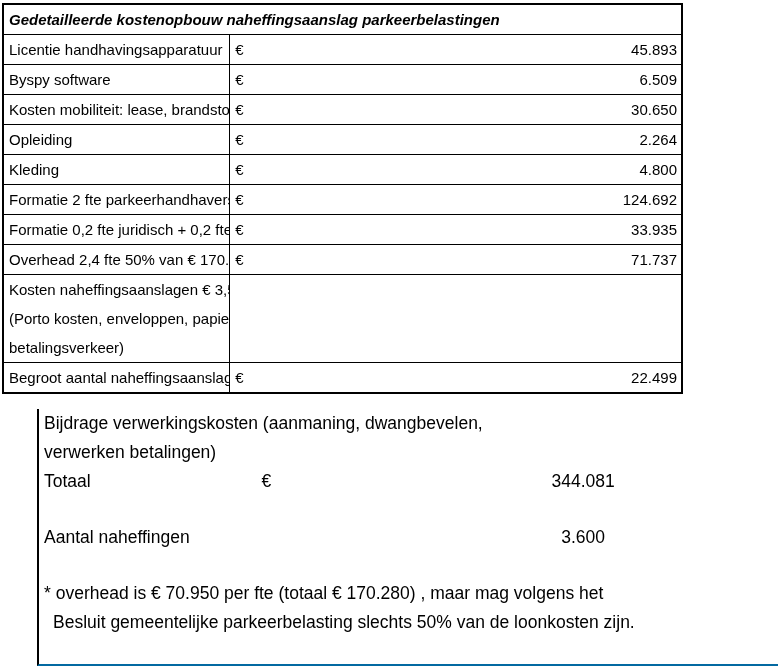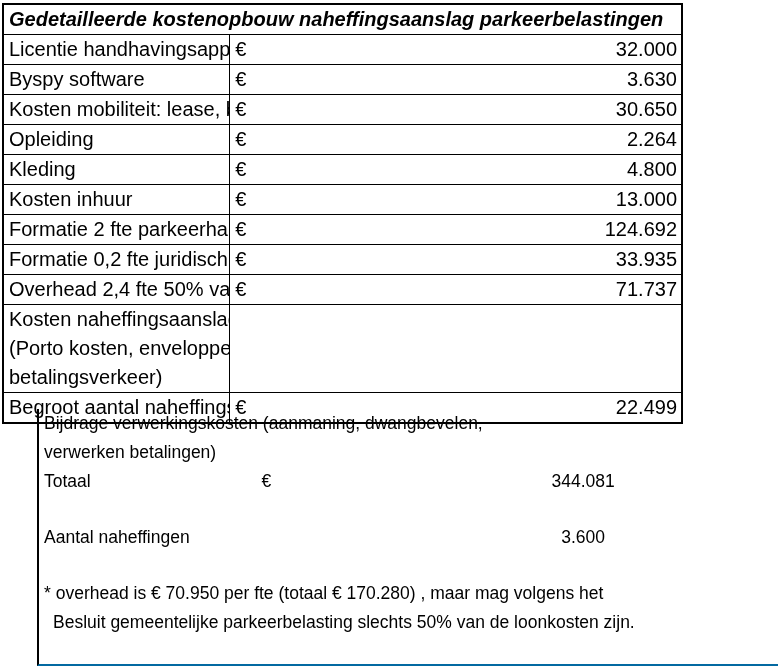--- a/index.html
+++ b/index.html
@@ -34,21 +34,21 @@
     box-sizing: border-box;
   }
   table.cost-table {
     border-collapse: collapse;
     width: 100%;
     table-layout: fixed;
   }
   table.cost-table td {
     border-bottom: 1.5px solid #000;
     padding: 0 4px 0 5px;
-    font-size: 20px;
+    font-size: 15px;
     line-height: 29px;
     height: 29px;
     vertical-align: middle;
     white-space: nowrap;
     overflow: hidden;
   }
   td.title-cell {
     font-weight: bold;
     font-style: italic;
     font-size: 17.5px;
@@ -127,46 +127,41 @@
   <div class="table-block">
     <table class="cost-table">
       <tbody>
         <tr>
           <td class="title-cell" colspan="3">Gedetailleerde kostenopbouw naheffingsaanslag parkeerbelastingen</td>
         </tr>
 
         <tr>
           <td class="label-cell">Licentie handhavingsapparatuur</td>
           <td class="cur-cell">€</td>
-          <td class="amt-cell">32.000</td>
+          <td class="amt-cell">45.893</td>
         </tr>
         <tr>
           <td class="label-cell">Byspy software</td>
           <td class="cur-cell">€</td>
-          <td class="amt-cell">3.630</td>
+          <td class="amt-cell">6.509</td>
         </tr>
         <tr>
           <td class="label-cell">Kosten mobiliteit: lease, brandstof, belasting</td>
           <td class="cur-cell">€</td>
           <td class="amt-cell">30.650</td>
         </tr>
         <tr>
           <td class="label-cell">Opleiding</td>
           <td class="cur-cell">€</td>
           <td class="amt-cell">2.264</td>
         </tr>
         <tr>
           <td class="label-cell">Kleding</td>
           <td class="cur-cell">€</td>
           <td class="amt-cell">4.800</td>
-        </tr>
-        <tr>
-          <td class="label-cell">Kosten inhuur</td>
-          <td class="cur-cell">€</td>
-          <td class="amt-cell">13.000</td>
         </tr>
         <tr>
           <td class="label-cell">Formatie 2 fte parkeerhandhavers</td>
           <td class="cur-cell">€</td>
           <td class="amt-cell">124.692</td>
         </tr>
         <tr>
           <td class="label-cell">Formatie 0,2 fte juridisch + 0,2 fte belastingmedewerker</td>
           <td class="cur-cell">€</td>
           <td class="amt-cell">33.935</td>

